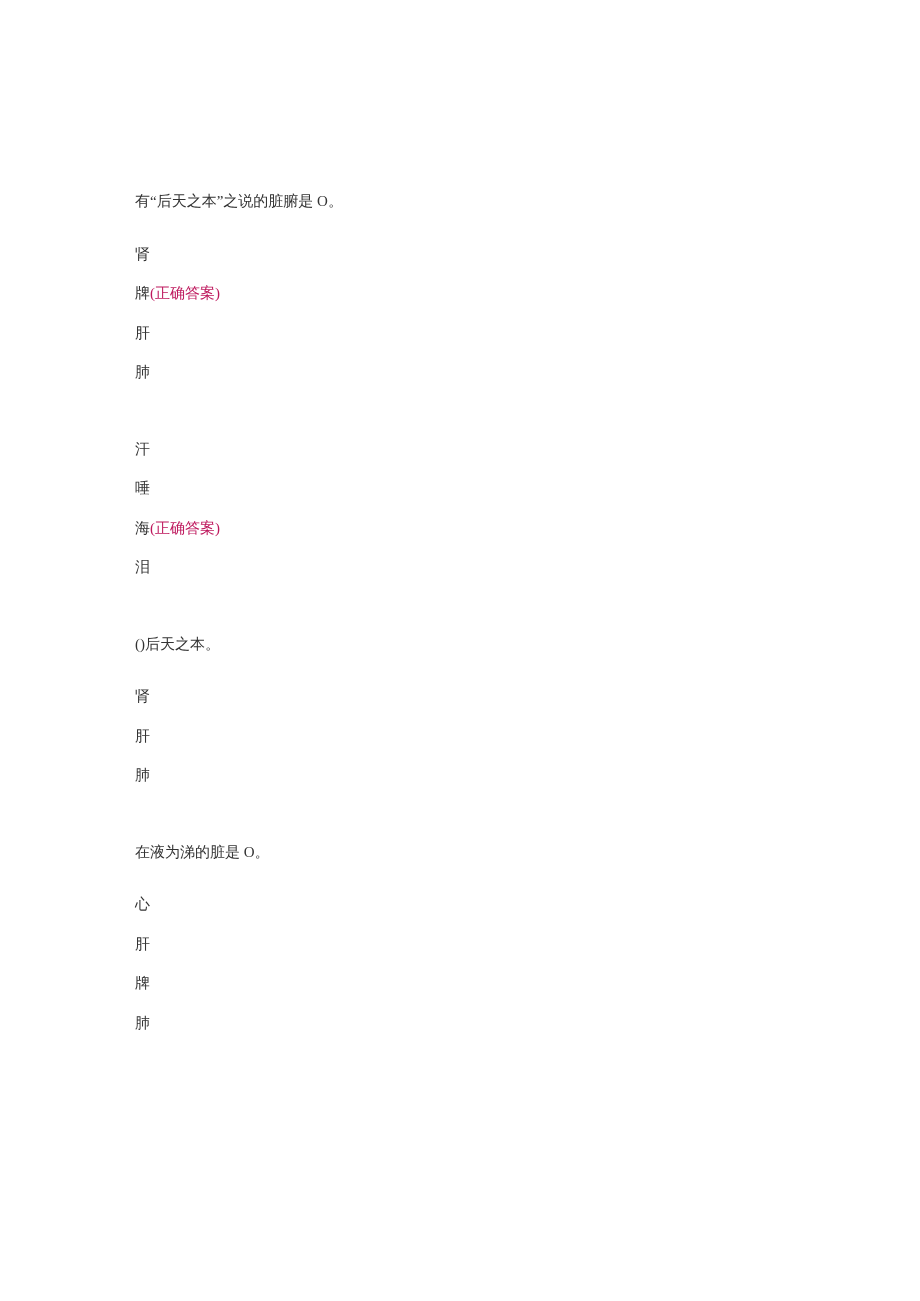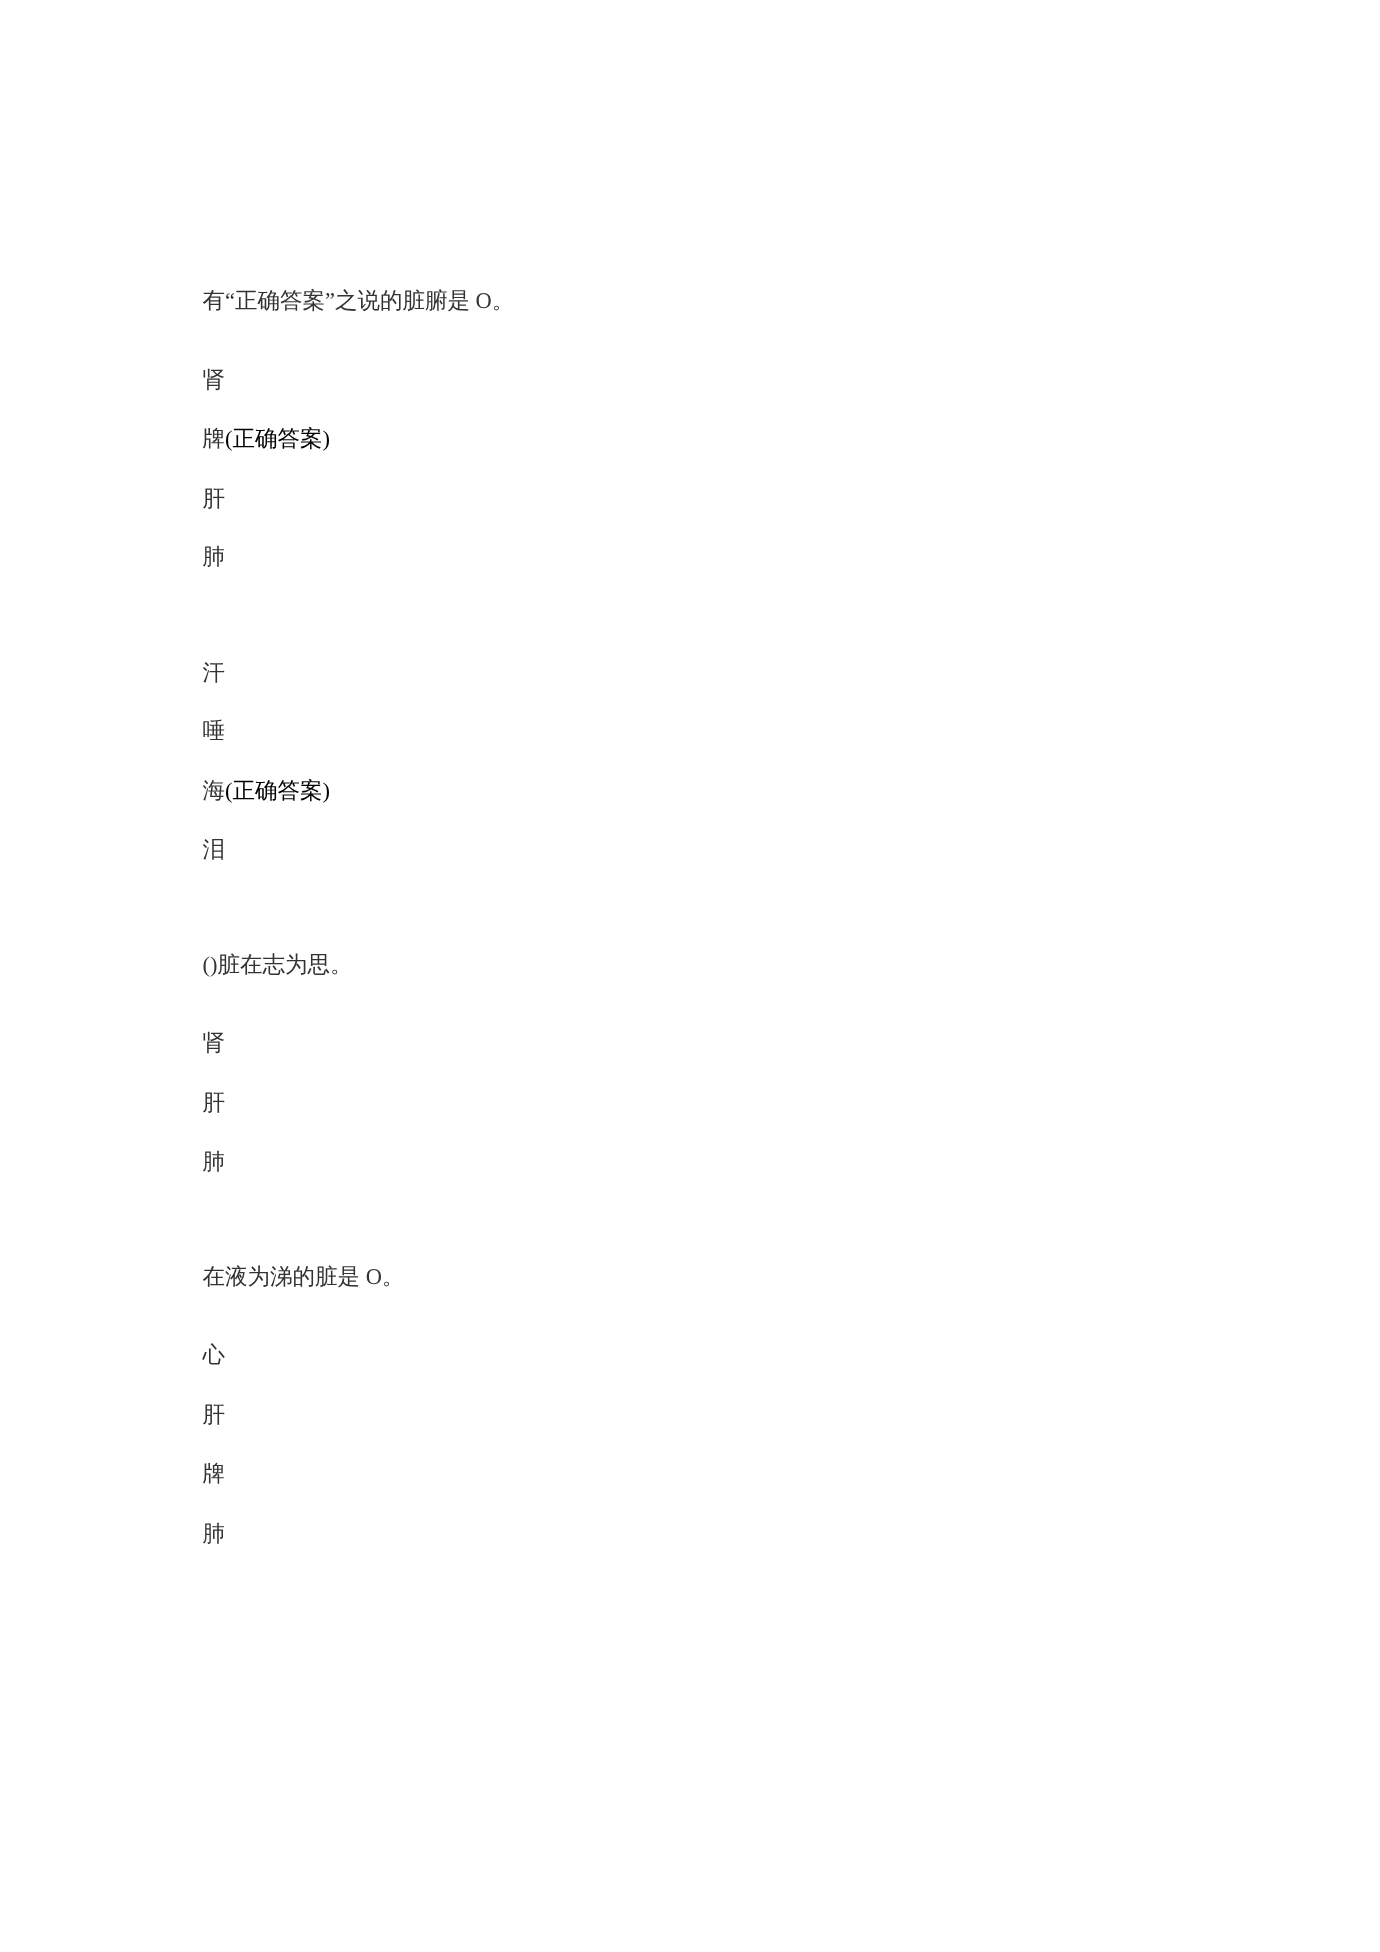--- a/index.html
+++ b/index.html
@@ -27,43 +27,43 @@
       color: #333333;
     }
     .option {
       margin-bottom: 17px;
       color: #333333;
     }
     .option:last-child {
       margin-bottom: 0;
     }
     .correct-label {
-      color: #000000;
+      color: #be185d;
     }
   </style>
 </head>
 <body>
 
 <div class="question-block">
-  <div class="question-text">有“正确答案”之说的脏腑是 O。</div>
+  <div class="question-text">有“后天之本”之说的脏腑是 O。</div>
   <div class="option"><span>肾</span><span class="correct-label"></span></div>
   <div class="option"><span>牌</span><span class="correct-label">(正确答案)</span></div>
   <div class="option"><span>肝</span><span class="correct-label"></span></div>
   <div class="option"><span>肺</span><span class="correct-label"></span></div>
 </div>
 
 <div class="question-block">
   <div class="option"><span>汗</span><span class="correct-label"></span></div>
   <div class="option"><span>唾</span><span class="correct-label"></span></div>
   <div class="option"><span>海</span><span class="correct-label">(正确答案)</span></div>
   <div class="option"><span>泪</span><span class="correct-label"></span></div>
 </div>
 
 <div class="question-block">
-  <div class="question-text">()脏在志为思。</div>
+  <div class="question-text">()后天之本。</div>
   <div class="option"><span>肾</span><span class="correct-label"></span></div>
   <div class="option"><span>肝</span><span class="correct-label"></span></div>
   <div class="option"><span>肺</span><span class="correct-label"></span></div>
 </div>
 
 <div class="question-block">
   <div class="question-text">在液为涕的脏是 O。</div>
   <div class="option"><span>心</span><span class="correct-label"></span></div>
   <div class="option"><span>肝</span><span class="correct-label"></span></div>
   <div class="option"><span>牌</span><span class="correct-label"></span></div>

